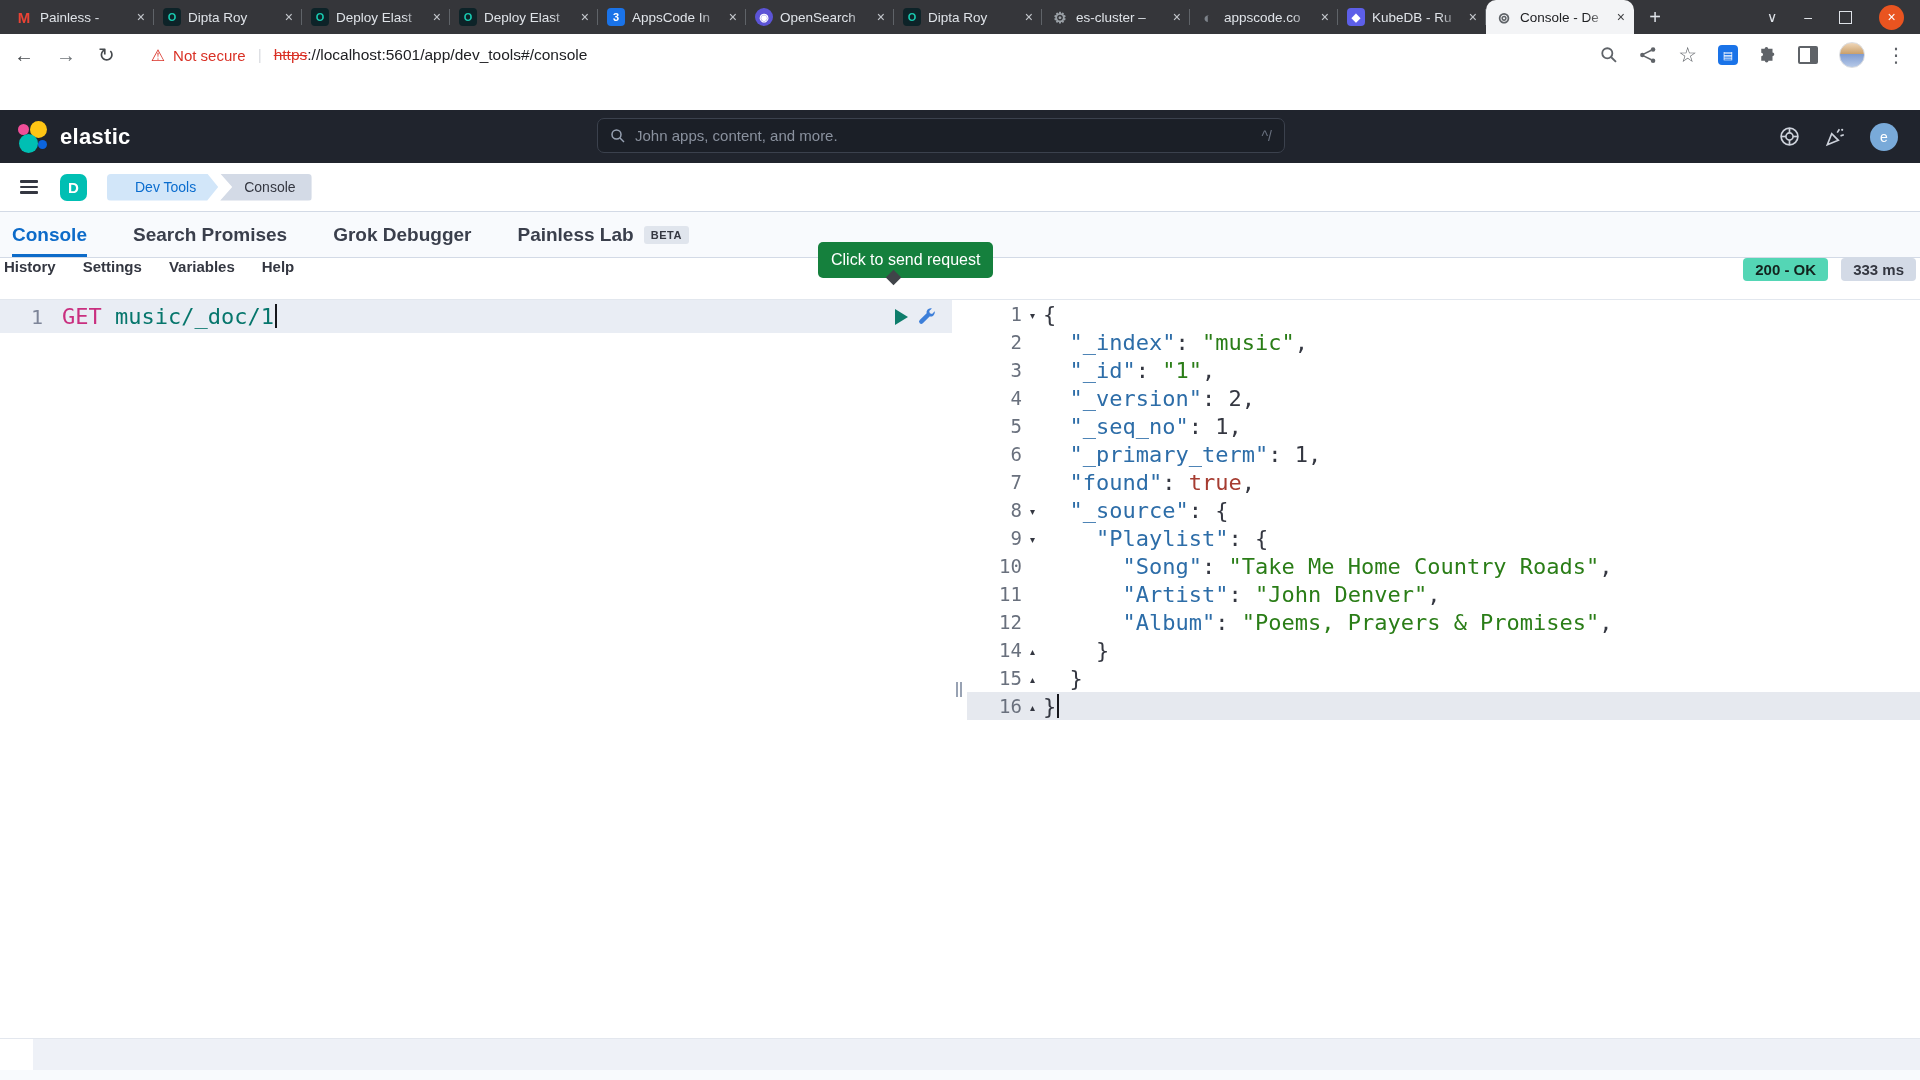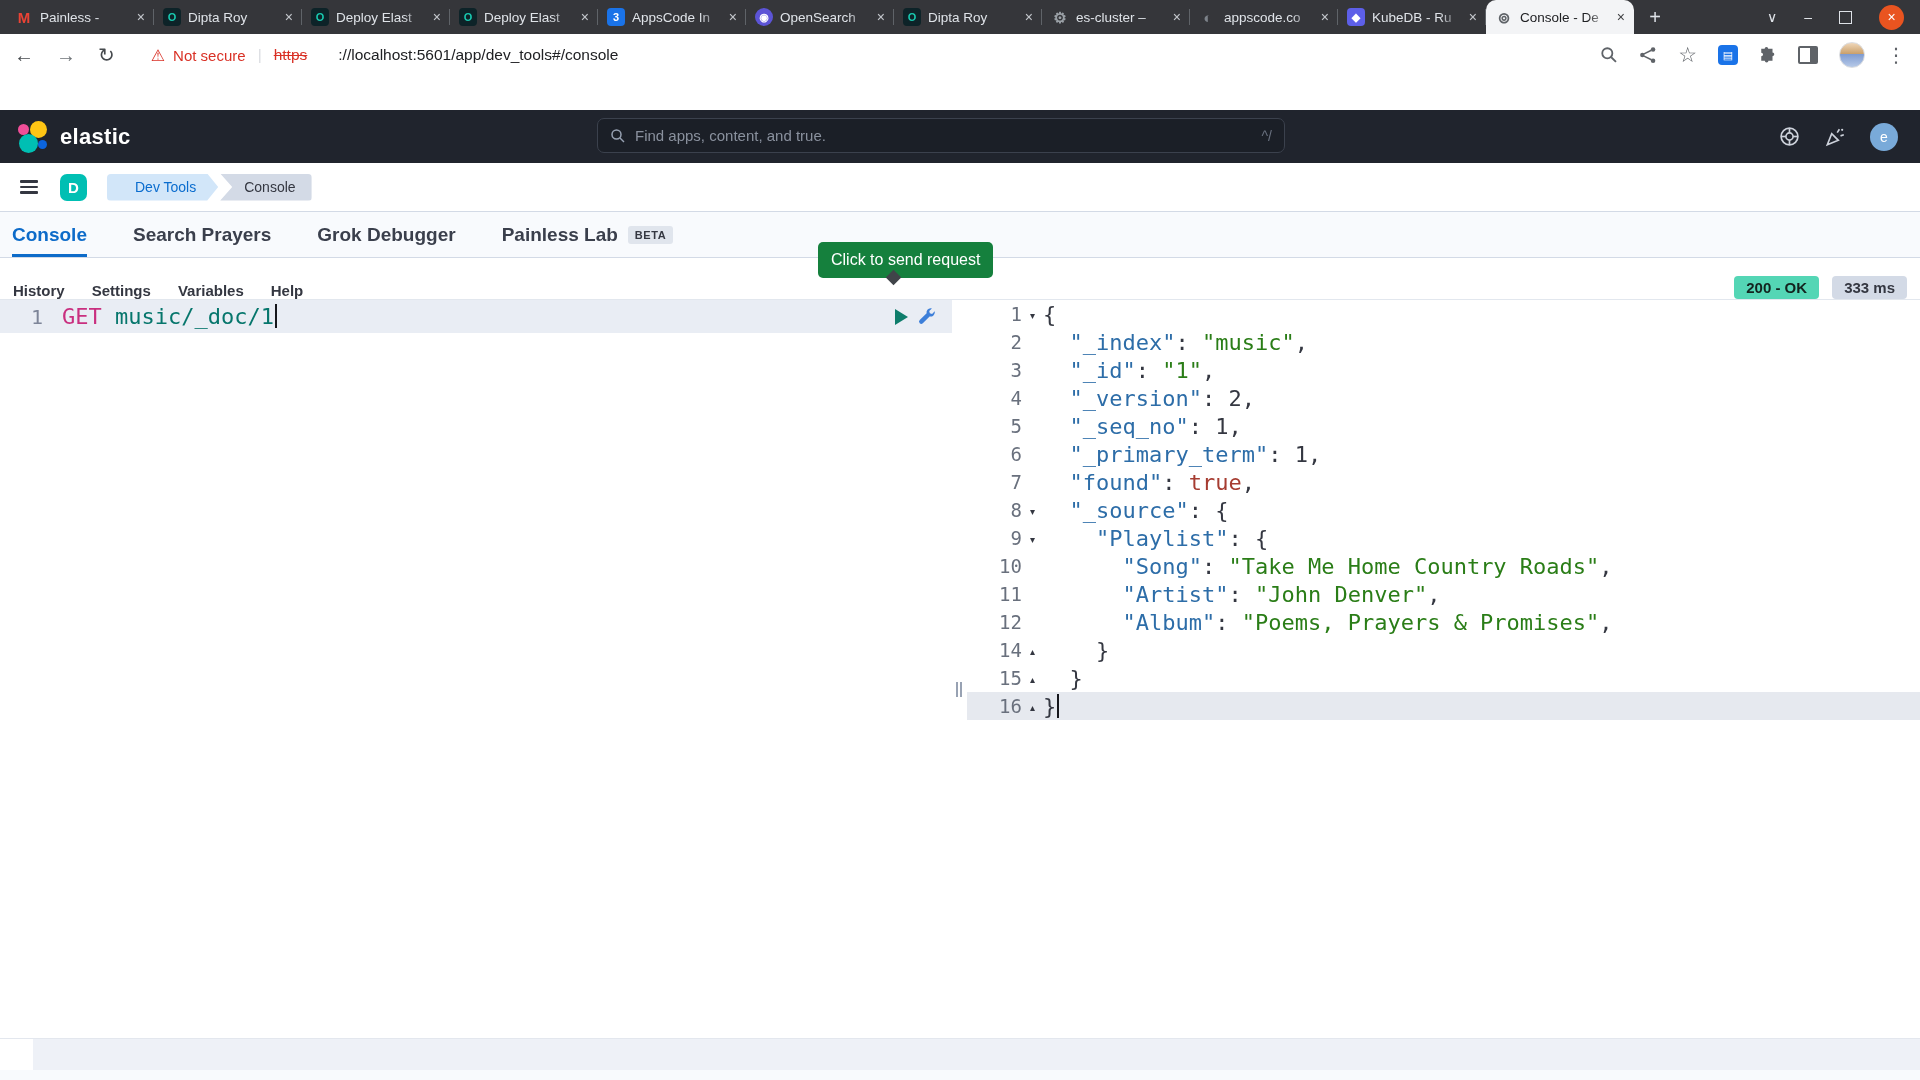--- a/index.html
+++ b/index.html
@@ -29,21 +29,21 @@
 
   .toolbar{position:absolute;left:0;top:34px;width:1920px;height:42px;background:#fff;
            display:flex;align-items:center;padding:0 14px;box-sizing:border-box;gap:22px;}
   .navic{font-size:20px;color:#45494d;cursor:pointer;}
   .navic.fwd{color:#6e7377;}
   .urlzone{display:flex;align-items:center;gap:8px;font-size:15.5px;flex:1;margin-left:14px;}
   .warn-tri{color:#d93025;font-size:16px;}
   .notsecure{color:#d93025;font-size:15px;}
   .urlsep{color:#dadce0;margin:0 4px;}
   .scheme{color:#d93025;text-decoration:line-through;}
-  .urlrest{color:#202124;margin-left:31px;}
+  .urlrest{color:#202124;}
   .toolright{display:flex;align-items:center;gap:21px;margin-left:auto;}
   .ticon{color:#5f6368;font-size:18px;cursor:pointer;display:flex;align-items:center;}
   .ext-blue{width:20px;height:20px;border-radius:4px;background:#1a73e8;color:#fff;font-size:11px;
             display:flex;align-items:center;justify-content:center;}
   .sidebar-ic{width:16px;height:14px;border:2px solid #5f6368;border-radius:2px;position:relative;}
   .sidebar-ic::after{content:'';position:absolute;right:0;top:0;bottom:0;width:6px;background:#5f6368;}
   .avatar-chrome{width:24px;height:24px;border-radius:50%;background:linear-gradient(180deg,#f0d7b9 0%,#caa06b 45%,#7e9bd0 46%,#b6c9e8 100%);border:1px solid #dadce0;cursor:pointer;}
   .bmbar{position:absolute;left:0;top:76px;width:1920px;height:34px;background:#fff;}
 
   
@@ -82,21 +82,21 @@
   .apptabs{position:absolute;left:0;top:212px;width:1920px;height:46px;background:#f8fafd;
            border-bottom:1px solid #d3dae6;display:flex;align-items:stretch;box-sizing:border-box;padding-left:12px;}
   .apptab{display:flex;align-items:center;font-size:19px;font-weight:bold;color:#3a3f4c;
           margin-right:46px;cursor:pointer;}
   .apptab.active{color:#0d6bc9;box-shadow:inset 0 -3px 0 #0d6bc9;}
   .beta{margin-left:10px;background:#e0e5ed;color:#343741;font-size:11px;font-weight:bold;
         letter-spacing:.6px;padding:3px 7px;border-radius:3px;}
 
   
   .submenu{position:absolute;left:0;top:258px;width:1920px;height:42px;background:#fff;
-           border-bottom:1px solid #e2e7ee;display:flex;align-items:flex-end;box-sizing:border-box;padding:0 13px;}
+           border-bottom:1px solid #e2e7ee;display:flex;align-items:flex-start;box-sizing:border-box;padding:0 4px;}
   .subitem{font-size:15px;font-weight:bold;color:#343741;margin-right:27px;cursor:pointer;}
   .badges{margin-left:auto;display:flex;gap:13px;}
   .badge{font-size:15px;font-weight:bold;padding:3px 12px;border-radius:4px;}
   .badge-ok{background:#54d6b5;color:#13231e;}
   .badge-ms{background:#d3dae6;color:#343741;}
 
   
   .panels{position:absolute;left:0;top:300px;width:1920px;height:780px;background:#fff;}
   .editor{position:absolute;left:0;top:0;width:952px;height:780px;background:#fff;}
   .reqline{position:relative;height:33px;background:#e9edf4;display:flex;align-items:center;cursor:text;}
@@ -262,21 +262,21 @@
         <i style="left:3px;top:13px;width:19px;height:19px;background:#00bfb3;"></i>
         <i style="left:22px;top:19px;width:9px;height:9px;background:#0b64dd;"></i>
       </span>
       <span class="elogo-text">elastic</span>
     </div>
     <div class="esearch">
       <svg width="16" height="16" viewBox="0 0 16 16">
           <circle cx="6.5" cy="6.5" r="4.5" fill="none" stroke="#98a2b3" stroke-width="1.5"></circle>
           <line x1="10" y1="10" x2="14" y2="14" stroke="#98a2b3" stroke-width="1.5"></line>
         </svg>
-      <span class="ph">Find apps, content, and true.</span>
+      <span class="ph">John apps, content, and more.</span>
       <span class="kbd">^/</span>
     </div>
     <div class="hdricons">
       <span class="hicon">
         <svg width="21" height="21" viewBox="0 0 20 20">
             <circle cx="10" cy="10" r="8" fill="none" stroke="#cdd2db" stroke-width="1.6"></circle>
             <circle cx="10" cy="10" r="3.4" fill="none" stroke="#cdd2db" stroke-width="1.6"></circle>
             <line x1="10" y1="2" x2="10" y2="6.6" stroke="#cdd2db" stroke-width="1.6"></line>
             <line x1="10" y1="13.4" x2="10" y2="18" stroke="#cdd2db" stroke-width="1.6"></line>
             <line x1="2" y1="10" x2="6.6" y2="10" stroke="#cdd2db" stroke-width="1.6"></line>
@@ -303,21 +303,21 @@
       </span>
     <span class="dbadge">D</span>
     <span class="crumbs">
       <span class="crumb crumb-dev">Dev Tools</span>
       <span class="crumb crumb-console">Console</span>
     </span>
   </div>
 
   <div class="apptabs">
     <span class="apptab active">Console</span>
-    <span class="apptab">Search Prayers</span>
+    <span class="apptab">Search Promises</span>
     <span class="apptab">Grok Debugger</span>
     <span class="apptab">
         <span>Painless Lab</span>
         <span class="beta">BETA</span>
       </span>
   </div>
 
   <div class="submenu">
     <span class="subitem">History</span>
     <span class="subitem">Settings</span>

